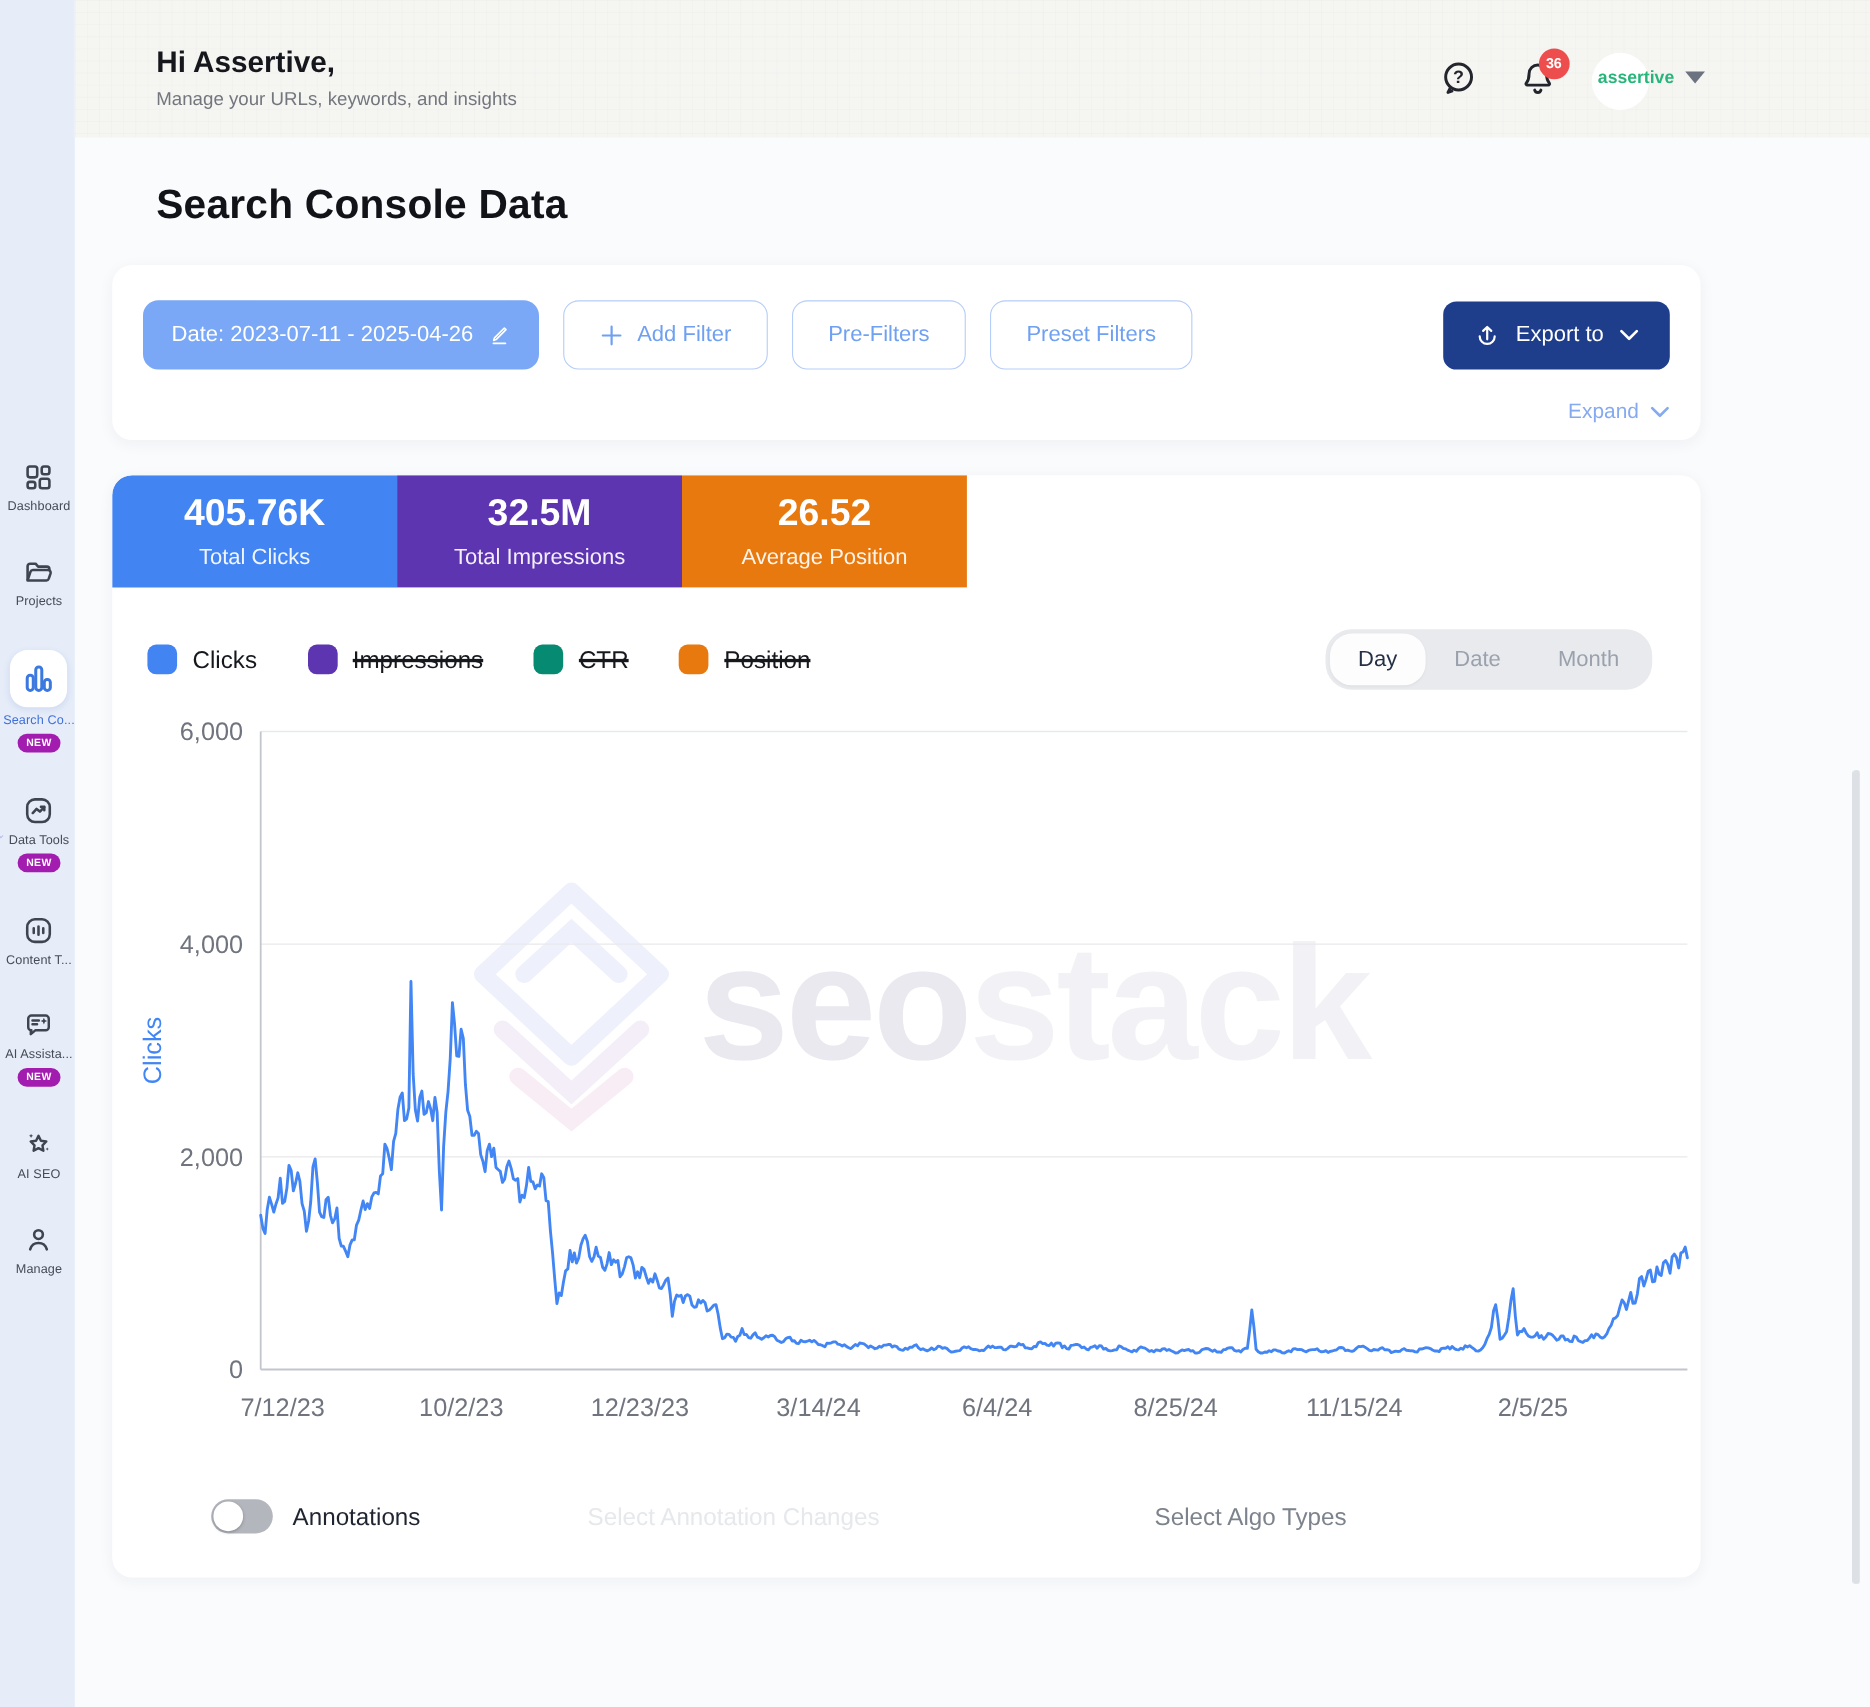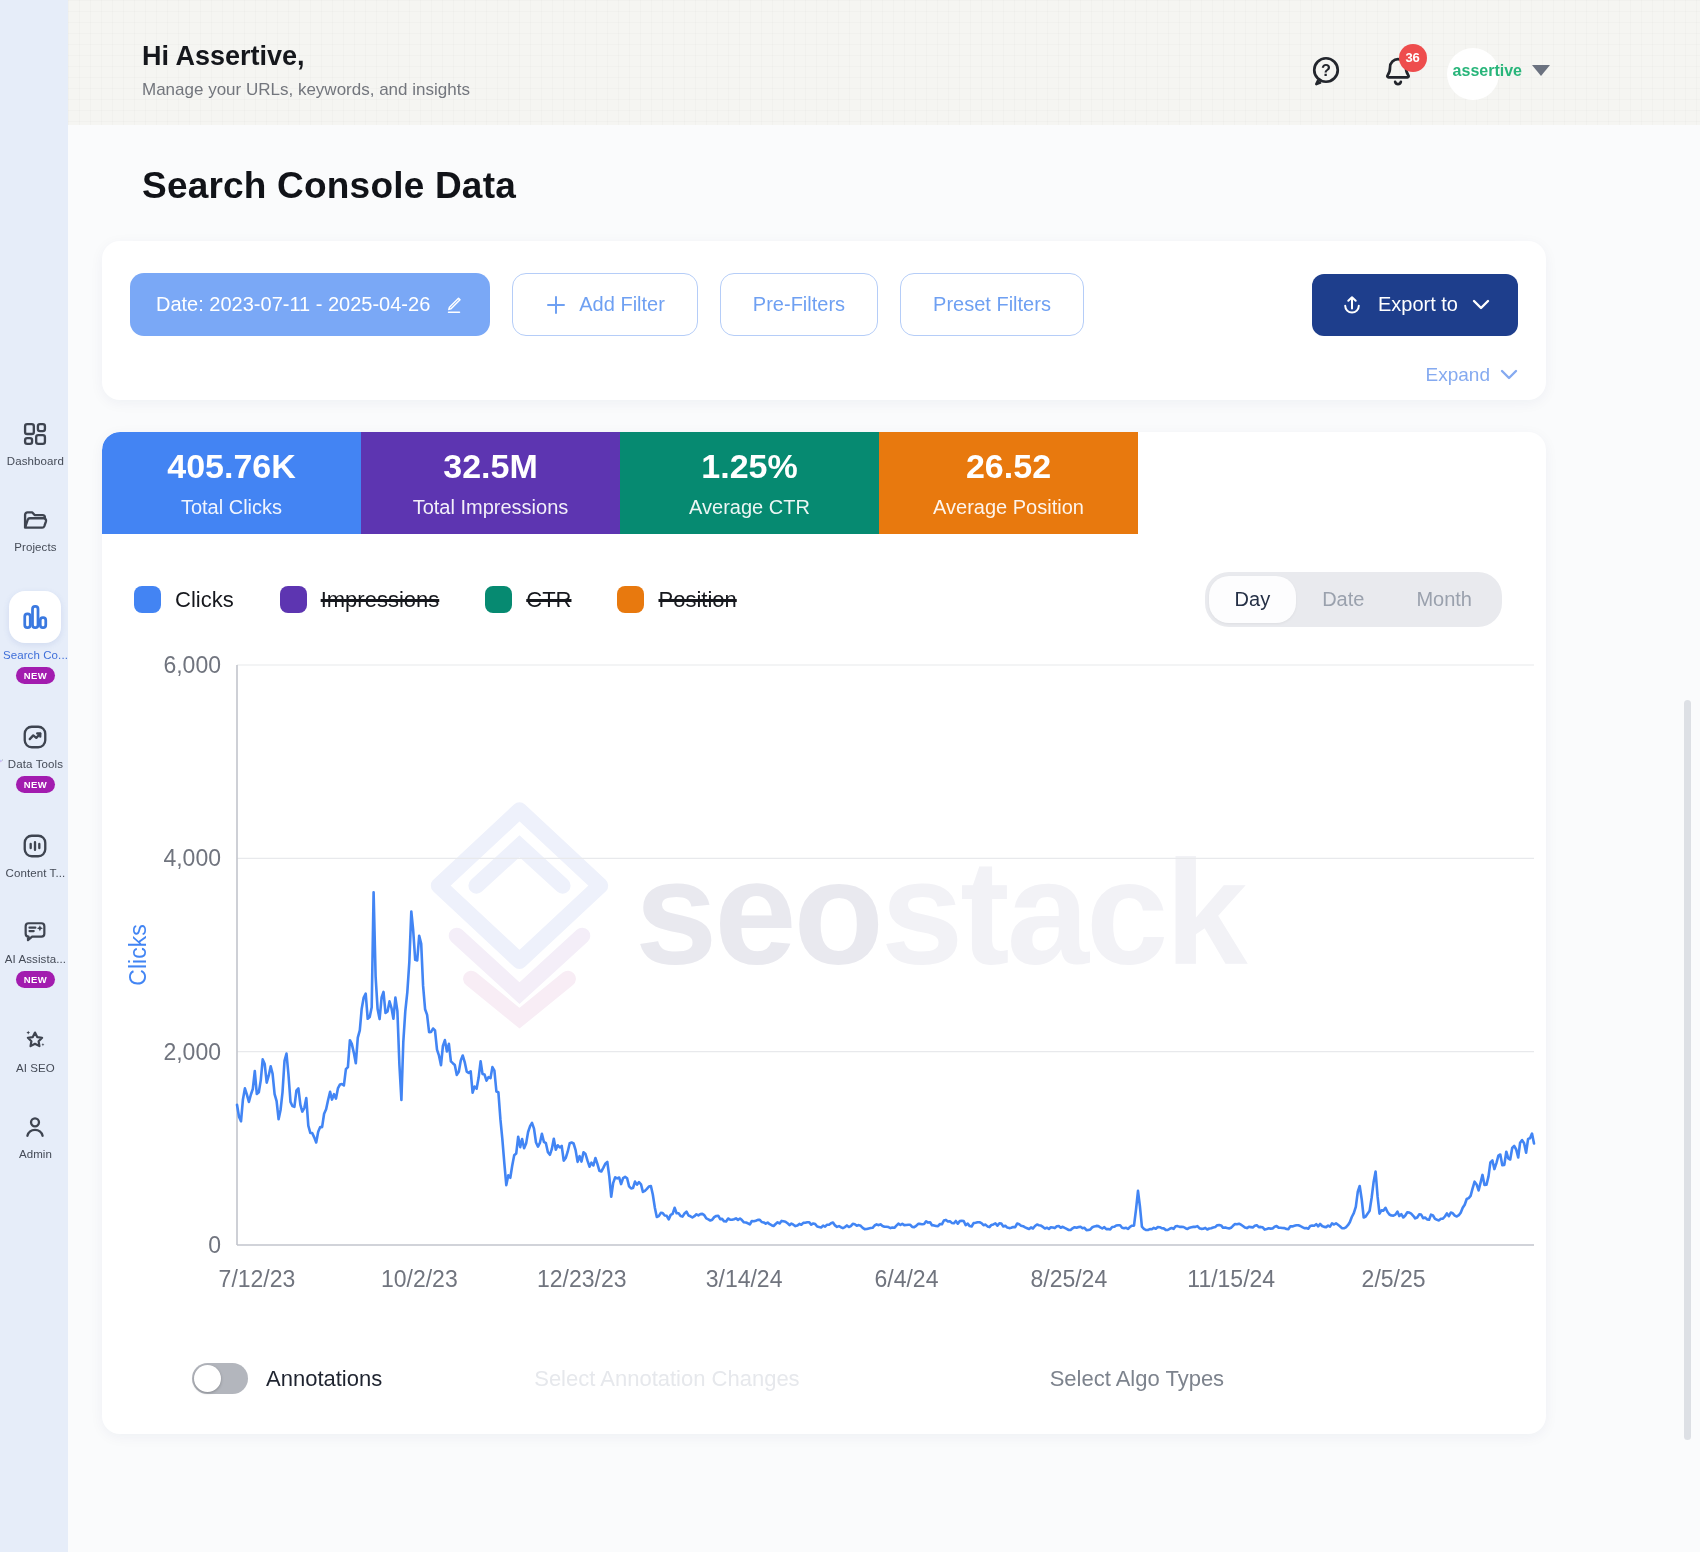--- a/index.html
+++ b/index.html
@@ -215,21 +215,21 @@
           <div class="icbox">
             <span class="ic">
               <svg viewBox="0 0 24 24" width="28" height="28">
                 <g fill="none" stroke="currentColor" stroke-width="2" stroke-linecap="round">
                   <circle cx="12" cy="8" r="3.4"></circle>
                   <path d="M5.5 19.5c.9-3.1 3.5-5 6.5-5s5.6 1.9 6.5 5"></path>
                 </g>
               </svg>
             </span>
           </div>
-          <span class="nav-label">Admin</span>
+          <span class="nav-label">Manage</span>
         </div>
       </nav>
   </aside>
 
   <div class="main">
 
     <header class="topbar">
       <div class="greet-block">
         <div class="greeting">Hi Assertive,</div>
         <div class="subtitle">Manage your URLs, keywords, and insights</div>
@@ -300,24 +300,20 @@
 
       <section class="card chart-card">
         <div class="stats-row" id="stats-row">
             <div class="stat-block" style="background: rgb(67, 132, 243);">
               <div class="stat-value">405.76K</div>
               <div class="stat-label">Total Clicks</div>
             </div>
             <div class="stat-block" style="background: rgb(93, 53, 177);">
               <div class="stat-value">32.5M</div>
               <div class="stat-label">Total Impressions</div>
-            </div>
-            <div class="stat-block" style="background: rgb(6, 138, 113);">
-              <div class="stat-value">1.25%</div>
-              <div class="stat-label">Average CTR</div>
             </div>
             <div class="stat-block" style="background: rgb(232, 121, 14);">
               <div class="stat-value">26.52</div>
               <div class="stat-label">Average Position</div>
             </div>
           </div>
 
         <div class="legend-row">
           <div id="legend" style="display:flex;align-items:center;">
               <div class="legend-item">

